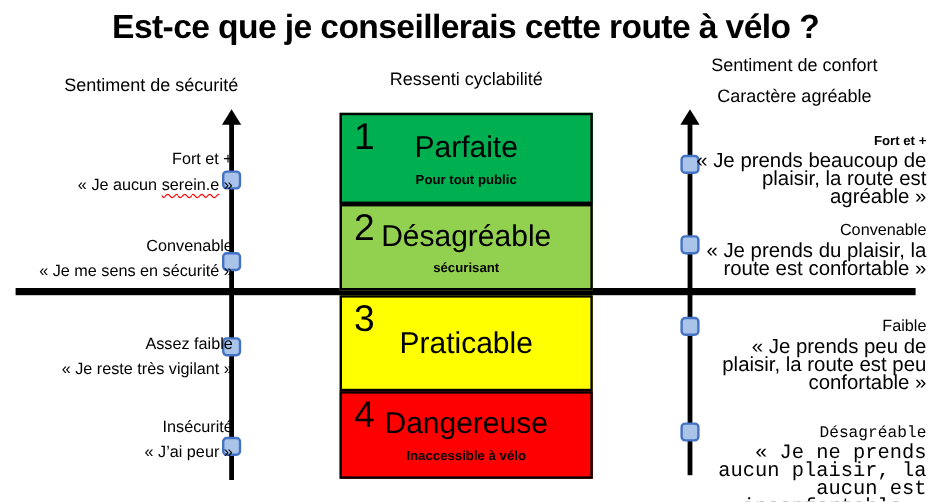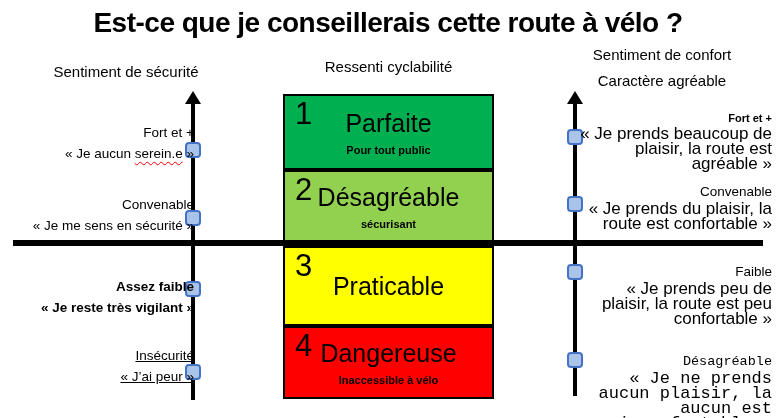--- a/index.html
+++ b/index.html
@@ -46,21 +46,21 @@
   .box .blabel{ font-size:25px; line-height:28px; }
   .box .bsub  { font-size:11px; font-weight:700; margin-top:7px; white-space:nowrap; }
   .box1 { top:94px;  height:76px; }
   .box2 { top:170px; height:72px; }
   .box3 { top:246px; height:80px; }
   .box4 { top:326px; height:73px; }
 
   .lvl { position:absolute; text-align:right; }
   .lvl-left { left:2px; width:192px; font-size:13.5px; line-height:21px; }
   .lvl-l1 { top:122px; } .lvl-l2 { top:194px; }
-  .lvl-l3 { top:276px;font-weight:bold; } .lvl-l4 { top:345px;text-decoration:underline; }
+  .lvl-l3 { top:276px; } .lvl-l4 { top:345px; }
 
   .lvl-right { left:578px; width:194px; }
   .lvl-right .lvl-label { font-size:13.5px; line-height:19px; }
   .lvl-right .lvl-quote { font-size:17px; line-height:15px; }
   .lvl-r1 { top:110px; } .lvl-r2 { top:182px; }
   .lvl-r3 { top:262px; } .lvl-r4 { top:352px;font-family:Liberation Mono, monospace; }
   .lvl-r1 .lvl-label { font-size:11px; font-weight:700; line-height:16px; }
 
   .misspell {
     text-decoration: underline wavy #FF0000;

